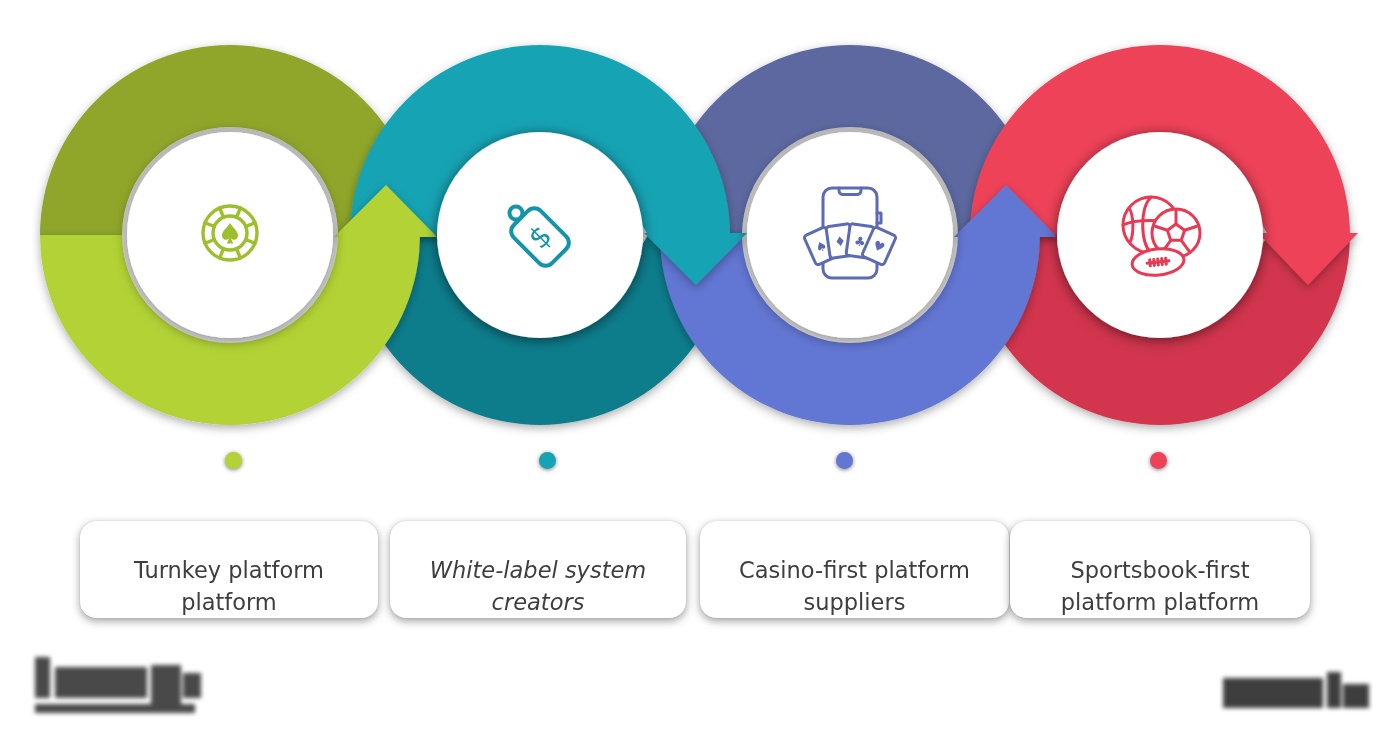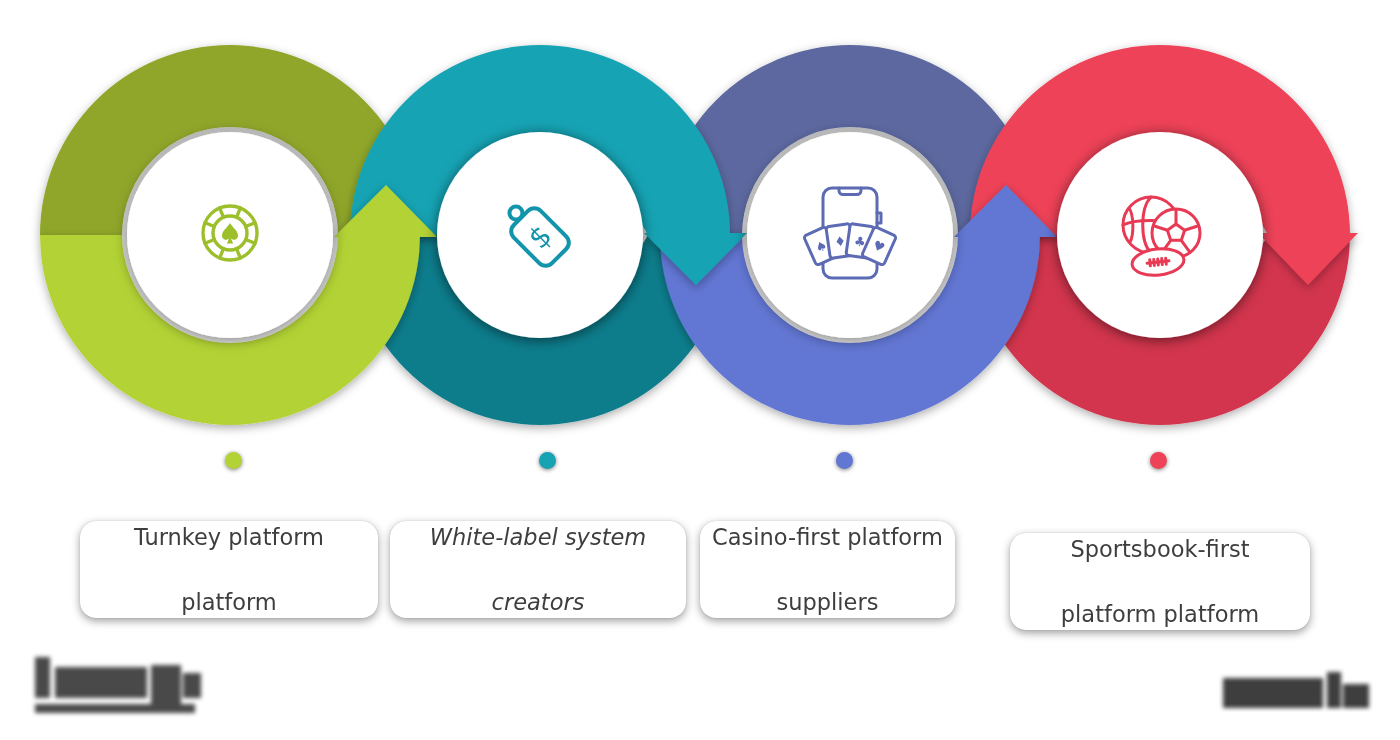--- a/index.html
+++ b/index.html
@@ -9,21 +9,21 @@
   }
   .stage{position:absolute;inset:0;}
   svg text{font-family:"DejaVu Sans","Liberation Sans",sans-serif;}
   .dot{
     position:absolute;top:452px;width:17px;height:17px;border-radius:50%;
     box-shadow:0 1px 4px rgba(0,0,0,.5);
   }
   .card{
     position:absolute;top:521px;height:97px;background:#fff;border-radius:16px;
     box-shadow:0 3px 9px rgba(0,0,0,.38), 0 0 1px rgba(0,0,0,.25);
-    display:flex;flex-direction:column;justify-content:space-between;align-items:center;
+    display:flex;flex-direction:column;justify-content:flex-end;align-items:center;
     font-size:22.5px;line-height:32px;color:#3e3e3e;text-align:center;
   }
   .logo{position:absolute;filter:blur(2.3px);opacity:.92;}
   .logo .blk{position:absolute;background:#3a3a3a;}
   .logo-right .blk{background:#2e2e2e;}
 </style>
 </head>
 <body>
 
 <div class="stage">
@@ -145,25 +145,25 @@
 
   
   <div class="card" style="left:80px;width:298px;">
     <span>Turnkey platform</span>
     <span>platform</span>
   </div>
   <div class="card" style="left:390px;width:296px;font-style:italic;">
     <span>White-label system</span>
     <span>creators</span>
   </div>
-  <div class="card" style="left:700px;width:255px;">
+  <div class="card" style="left:700px;width:309px;">
     <span>Casino-first platform</span>
     <span>suppliers</span>
   </div>
-  <div class="card" style="left:1010px;width:300px;margin-top:12px;">
+  <div class="card" style="left:1010px;width:300px;">
     <span>Sportsbook-first</span>
     <span>platform platform</span>
   </div>
 
   
   <div class="logo logo-left" style="left:35px;top:653px;width:170px;height:66px;">
     <div class="blk" style="left:0px;top:4px;width:15px;height:41px;"></div>
     <div class="blk" style="left:20px;top:14px;width:92px;height:31px;"></div>
     <div class="blk" style="left:116px;top:12px;width:30px;height:45px;"></div>
     <div class="blk" style="left:148px;top:20px;width:18px;height:25px;"></div>

